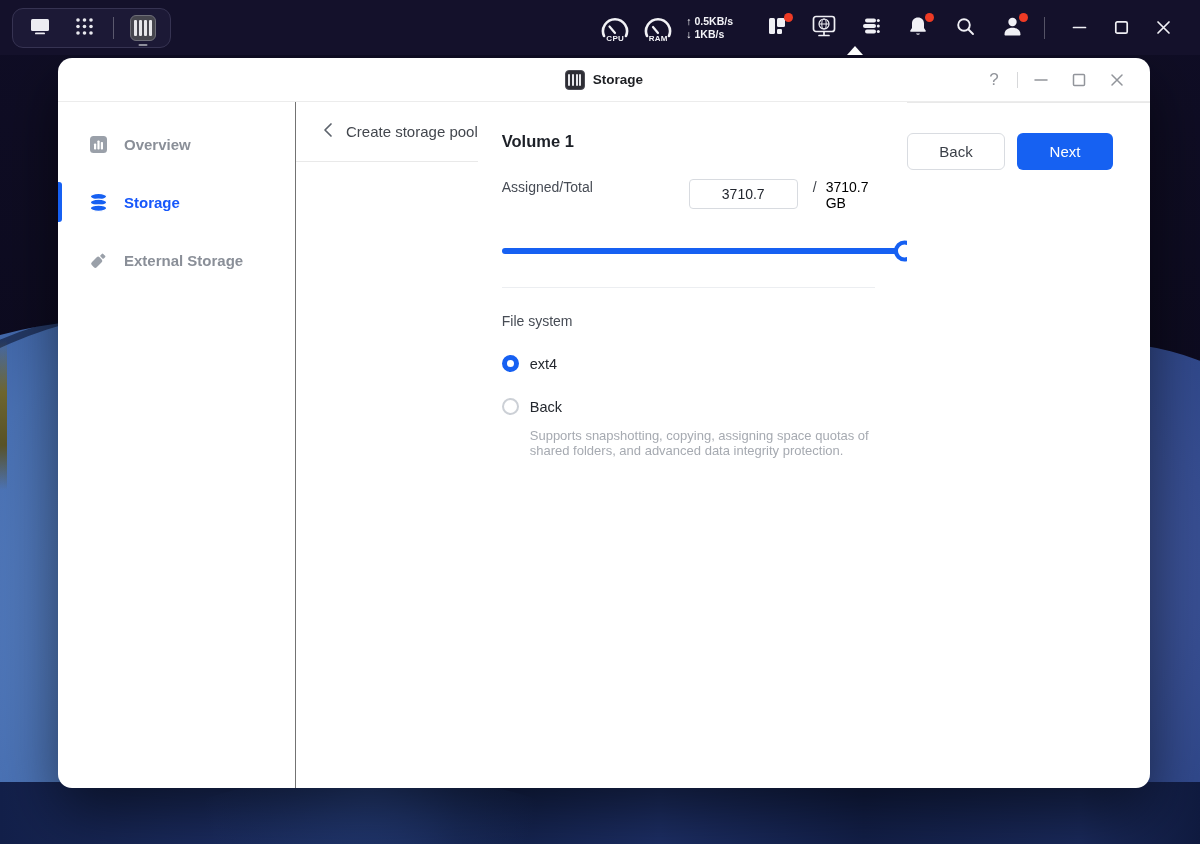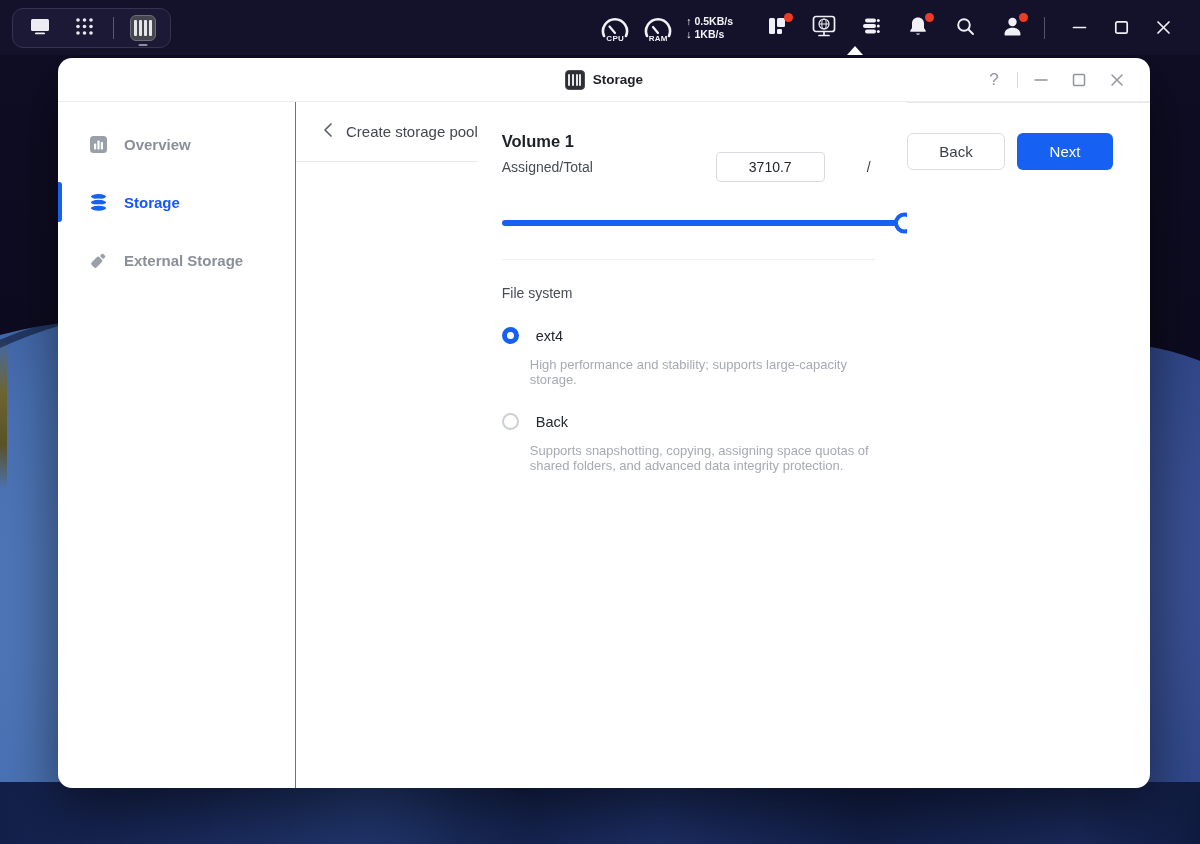--- a/index.html
+++ b/index.html
@@ -79,33 +79,33 @@
   .side-icon { width:21px; height:21px; display:flex; align-items:center; justify-content:center; }
 
   
   .content { flex:1; display:flex; flex-direction:row; min-width:0; }
   .content-header { height:60px; flex:0 0 auto; display:flex; align-items:center; gap:11px;
     padding-left:25px; border-bottom:1px solid #e9e9e9; }
   .back-chevron { background:none; border:none; cursor:pointer; display:flex; align-items:center; }
   .content-title { font-size:15px; color:#43474e; }
   .content-main { flex:1; padding:30px 32px 0 24px; overflow:hidden; }
   .volume-title { font-size:16.5px; font-weight:bold; color:#1c2027; }
-  .assigned-row { display:flex; align-items:center; font-size:14px; color:#474c55;gap:27px; }
+  .assigned-row { margin-top:28px; display:flex; font-size:14px; color:#474c55; }
   .assigned-label { width:187px; flex:0 0 auto; }
   .assigned-input { width:109px; height:30px; border:1px solid #d8dbe0; border-radius:4px;
     text-align:center; font-size:14px; color:#22262e; font-family:"Liberation Sans", sans-serif; outline:none; }
   .assigned-sep { margin:0 9px 0 15px; color:#3a3f47; }
   .assigned-total { color:#000000; }
   .slider { position:relative; margin-top:30px; width:403px; height:20px; cursor:pointer; }
   .slider-track { position:absolute; left:0; right:0; top:7px; height:6px; border-radius:3px; background:#1660f2; }
   .slider-handle { position:absolute; right:-10px; top:50%; transform:translateY(-50%);
     width:21px; height:21px; border-radius:50%; background:#fff; border:4px solid #1660f2; }
   .section-divider { margin-top:26px; height:1px; background:#eceef1; border:none; }
   .fs-label { margin-top:25px; font-size:14px; color:#474c55; }
-  .radio-row { margin-top:26px; display:flex; align-items:center; gap:17px; cursor:pointer; }
+  .radio-row { margin-top:26px; display:flex; align-items:center; gap:11px; cursor:pointer; }
   .radio { width:17px; height:17px; border-radius:50%; background:#fff; flex:0 0 auto; }
   .radio.selected { border:5px solid #1660f2; }
   .radio.unselected { border:2px solid #ccd0d6; }
   .radio-label { font-size:14.5px; color:#24282f; }
   .radio-desc { margin:13px 0 0 28px; font-size:13px; color:#a6aab1; }
   .content-footer { flex:0 0 auto; height:98px; border-top:1px solid #e9e9e9;
     display:flex; align-items:center; justify-content:flex-end; gap:12px; padding-right:37px; }
   .btn { height:37px; border-radius:6px; font-size:15px; cursor:pointer; font-family:"Liberation Sans", sans-serif; }
   .btn-back { width:98px; background:#fff; border:1px solid #d9dce1; color:#3a3f47; }
   .btn-next { width:96px; background:#1661f2; border:none; color:#fff; }
@@ -378,21 +378,20 @@
         </div>
 
         <hr class="section-divider">
 
         <div class="fs-label">File system</div>
 
         <div class="radio-row">
           <span class="radio selected"></span>
           <span class="radio-label">ext4</span>
         </div>
-        <div class="radio-desc">High performance and stability; supports large-capacity storage.</div>
 
         <div class="radio-row">
           <span class="radio unselected"></span>
           <span class="radio-label">Back</span>
         </div>
         <div class="radio-desc">Supports snapshotting, copying, assigning space quotas of shared folders, and advanced data integrity protection.</div>
       </div>
 
       <div class="content-footer">
         <button class="btn btn-back">Back</button>

